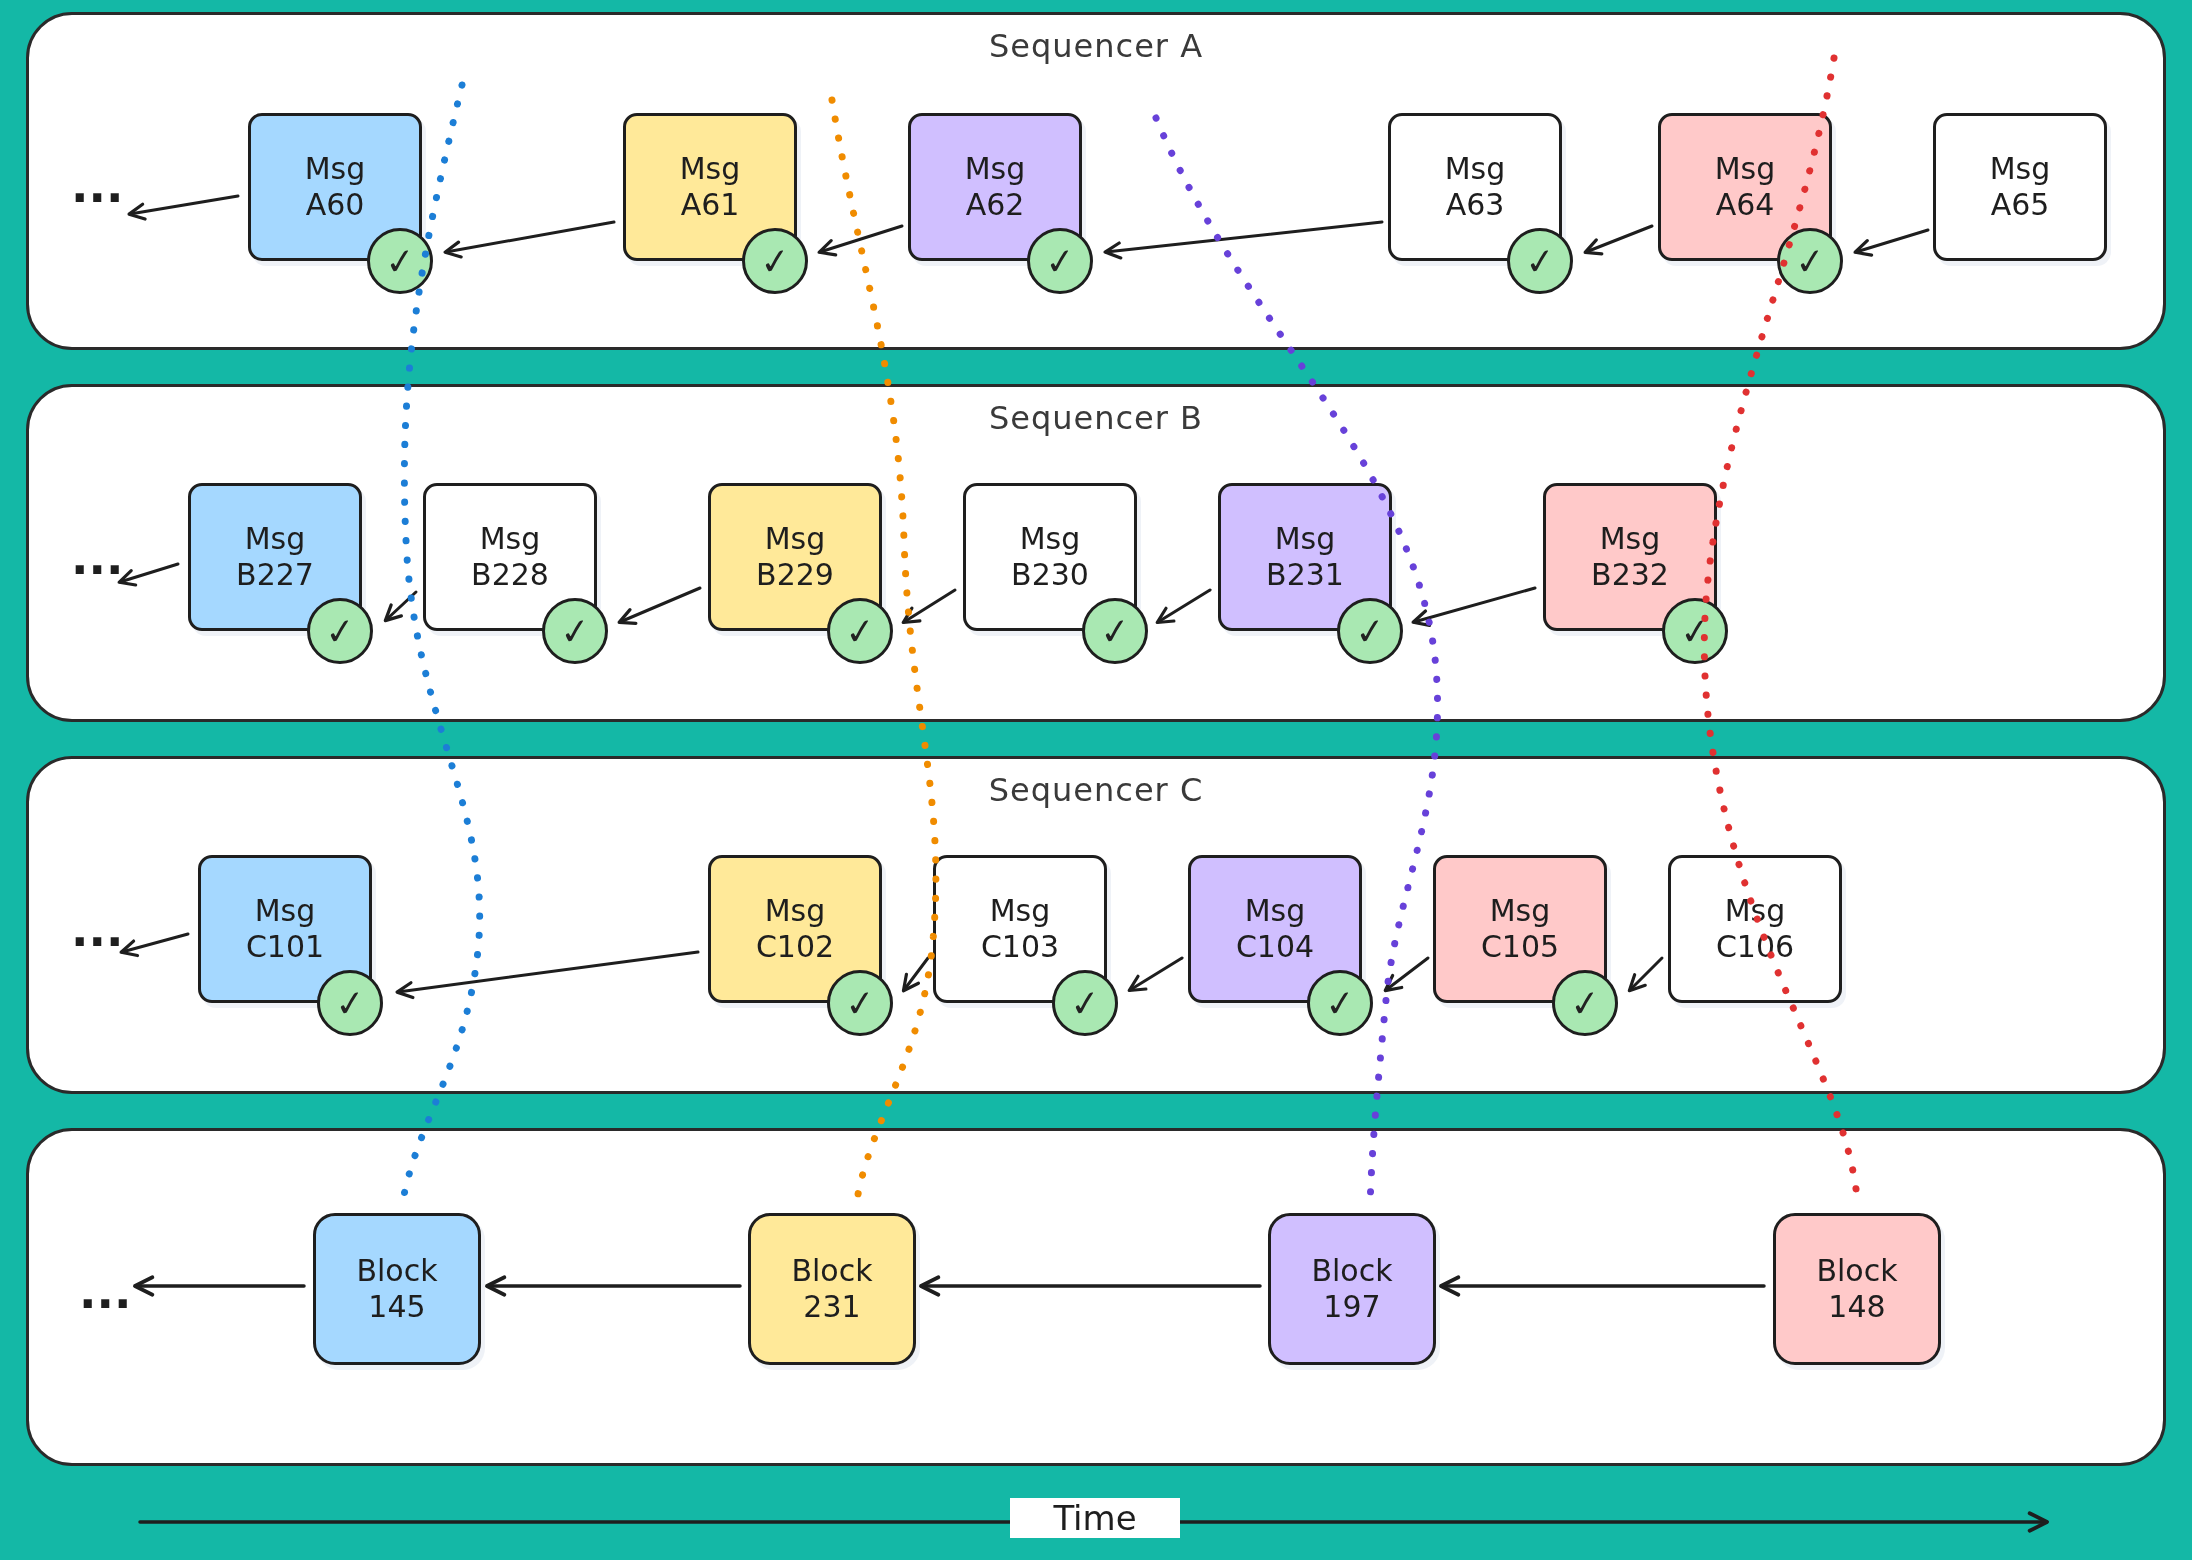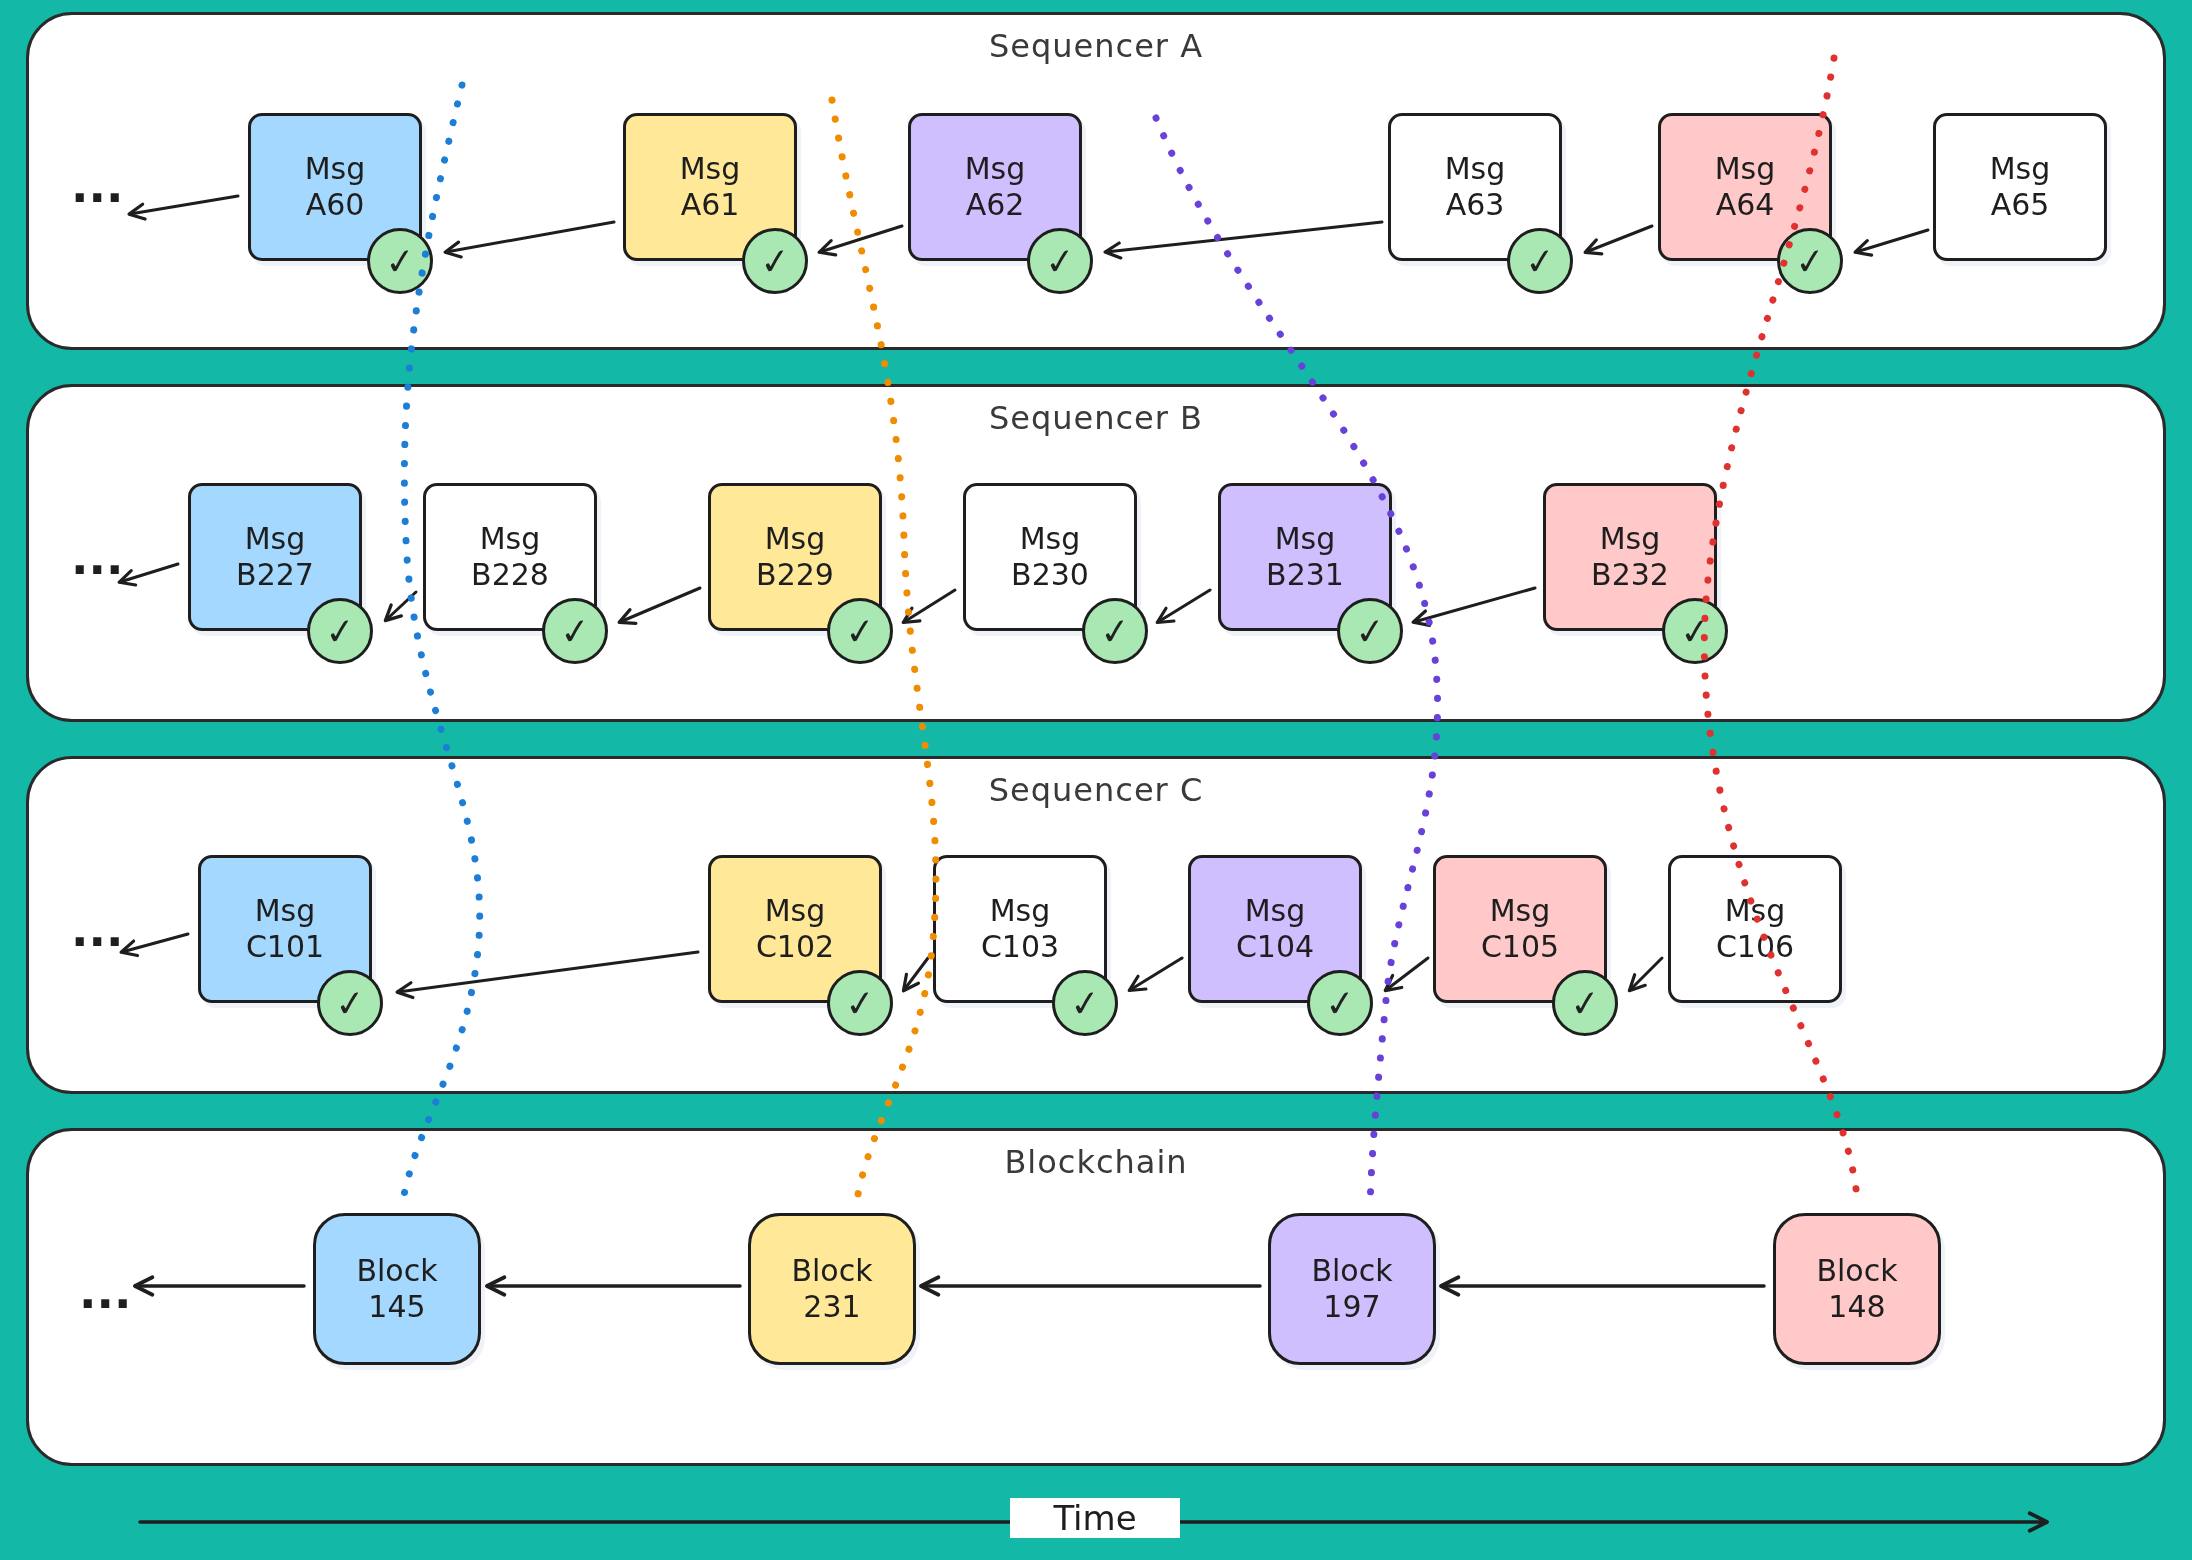--- a/index.html
+++ b/index.html
@@ -23,21 +23,21 @@
   }
   .ellipsis{
     position:absolute;font-size:46px;font-weight:700;color:#1e1e1e;line-height:1;
   }
   .msg,.block{
     position:absolute;width:174px;height:148px;box-sizing:border-box;
     border:3.5px solid #1e1e1e;border-radius:14px;
     display:flex;align-items:center;justify-content:center;
     box-shadow:4px 5px 0 rgba(120,150,190,0.12);
   }
-  .block{width:168px;height:152px;border-radius:32px;}
+  .block{width:168px;height:152px;border-radius:22px;}
   .msg-text,.block-text{
     text-align:center;font-size:30px;line-height:1.2;font-weight:500;color:#1e1e1e;
   }
   [data-fill="blue"]  {background:var(--blue);}
   [data-fill="yellow"]{background:var(--yellow);}
   [data-fill="purple"]{background:var(--purple);}
   [data-fill="pink"]  {background:var(--pink);}
   [data-fill="white"] {background:var(--white);}
   .check{
     position:absolute;right:-14px;bottom:-36px;width:66px;height:66px;
@@ -235,21 +235,20 @@
 
     <div class="msg" style="left:1639px;top:96px" data-fill="white" data-checked="false">
       <div class="msg-text">
         <span>Msg</span><br><span>C106</span>
       </div>
 
     </div>
   </div>
 
   <div class="lane lane-bc">
-    <div class="lane-title">Blockchain</div>
     <div class="ellipsis" style="left:50px;top:138px">...</div>
 
     <div class="block" style="left:284px;top:82px" data-fill="blue">
       <div class="block-text">
         <span>Block</span><br><span>145</span>
       </div>
     </div>
 
     <div class="block" style="left:719px;top:82px" data-fill="yellow">
       <div class="block-text">

